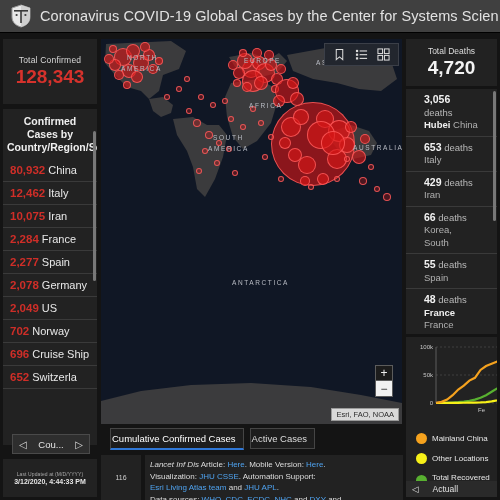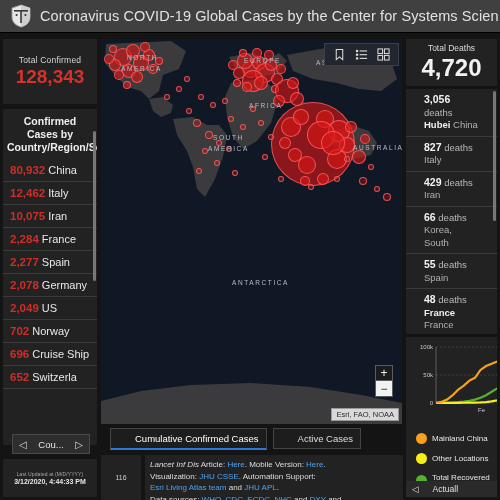--- a/index.html
+++ b/index.html
@@ -124,21 +124,21 @@
     font-size: 7.5px; padding: 1px 4px; border: 1px solid #9a9a9a;
   }
 
   
   .tabs {
     position: absolute; left: 110px; top: 428px;
     display: flex; gap: 6px; align-items: flex-start;
   }
   .tab {
     background: #1d1d1d; border: 1px solid #454545;
-    color: #ddd; font-size: 9.5px; padding: 4px 7px 4px 24px;
+    color: #ddd; font-size: 9.5px; padding: 4px 7px 4px 1px;
     white-space: nowrap;
   }
   .tab.active { border-bottom: 2px solid #2f77d6; color: #fff; }
 
   
   .footer-num {
     position: absolute; left: 101px; top: 455px; width: 40px; height: 45px;
     background: #222; display: flex; align-items: center; justify-content: center;
     color: #cfcfcf; font-size: 7px;
   }
@@ -152,21 +152,21 @@
 
   
   .right-col {
     position: absolute; left: 406px; top: 39px; width: 91px; bottom: 3px;
   }
   .total-deaths {
     background: #222; width: 91px; height: 47px;
     display: flex; flex-direction: column; align-items: center; justify-content: center;
   }
   .td-label { color: #dcdcdc; font-size: 8.5px; }
-  .td-value { color: #f3f3f3; font-size: 24px; font-weight: bold; line-height: 1.25; }
+  .td-value { color: #f3f3f3; font-size: 19px; font-weight: bold; line-height: 1.25; }
 
   .deaths-list {
     background: #222; width: 91px; height: 245px; margin-top: 3px;
     overflow: hidden; position: relative;
   }
   .dl-row {
     border-bottom: 1px solid #3a3a3a;
     padding: 4px 18px; font-size: 9.5px; line-height: 12.5px; color: #b9b9b9;
   }
   .dl-num { color: #f2f2f2; font-weight: bold; font-size: 10.5px; }
@@ -414,21 +414,21 @@
   <div class="right-col">
 
     <div class="total-deaths">
       <div class="td-label">Total Deaths</div>
       <div class="td-value">4,720</div>
     </div>
 
     <div class="deaths-list">
       <div id="dl-rows">
           <div class="dl-row"><span class="dl-num">3,056</span><span> deaths</span><br><span class="dl-place">Hubei</span><span class="dl-sub"> China</span></div>
-          <div class="dl-row"><span class="dl-num">827</span><span> deaths</span><br><span class="dl-sub">Italy</span></div>
+          <div class="dl-row"><span class="dl-num">653</span><span> deaths</span><br><span class="dl-sub">Italy</span></div>
           <div class="dl-row"><span class="dl-num">429</span><span> deaths</span><br><span class="dl-sub">Iran</span></div>
           <div class="dl-row"><span class="dl-num">66</span><span> deaths</span><br><span class="dl-sub">Korea, South</span></div>
           <div class="dl-row"><span class="dl-num">55</span><span> deaths</span><br><span class="dl-sub">Spain</span></div>
           <div class="dl-row"><span class="dl-num">48</span><span> deaths</span><br><span class="dl-place">France</span><span class="dl-sub"> France</span></div>
           <div class="dl-row"><span class="dl-num">31</span><span> deaths</span><br><span class="dl-place">Washington</span></div>
         </div>
       <div class="dl-scroll"></div>
     </div>
 
     <div class="chart-panel">

